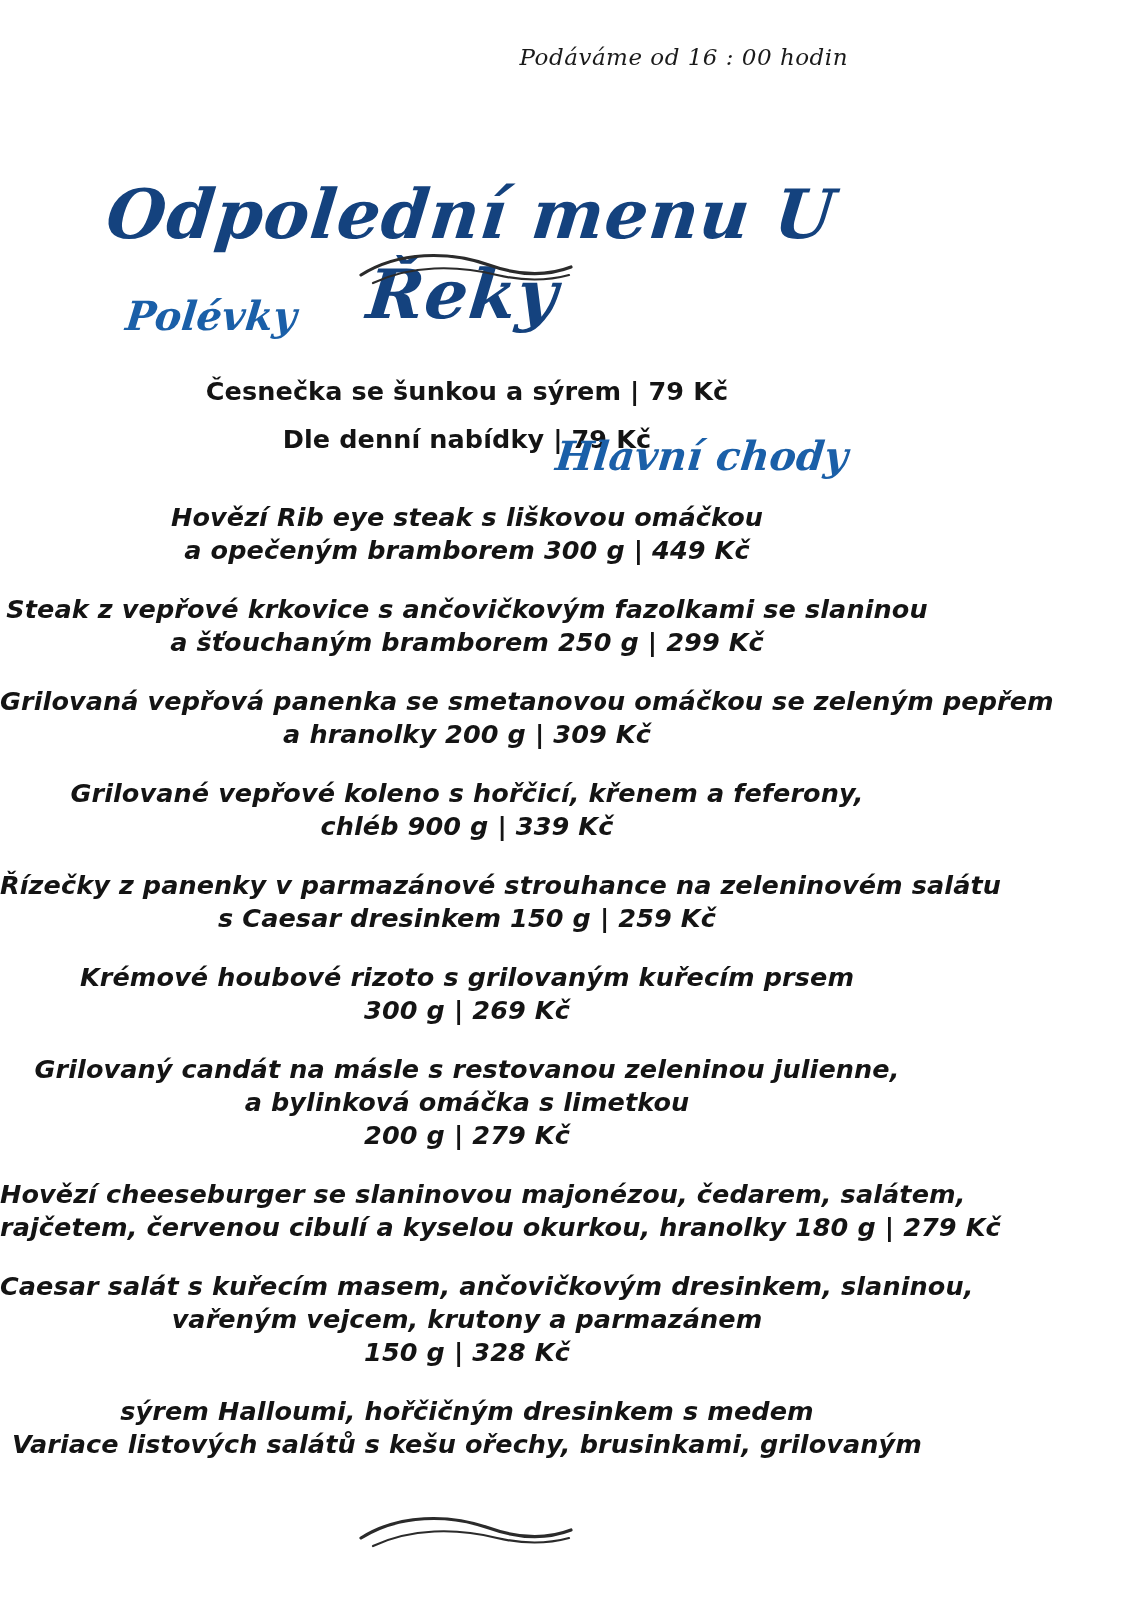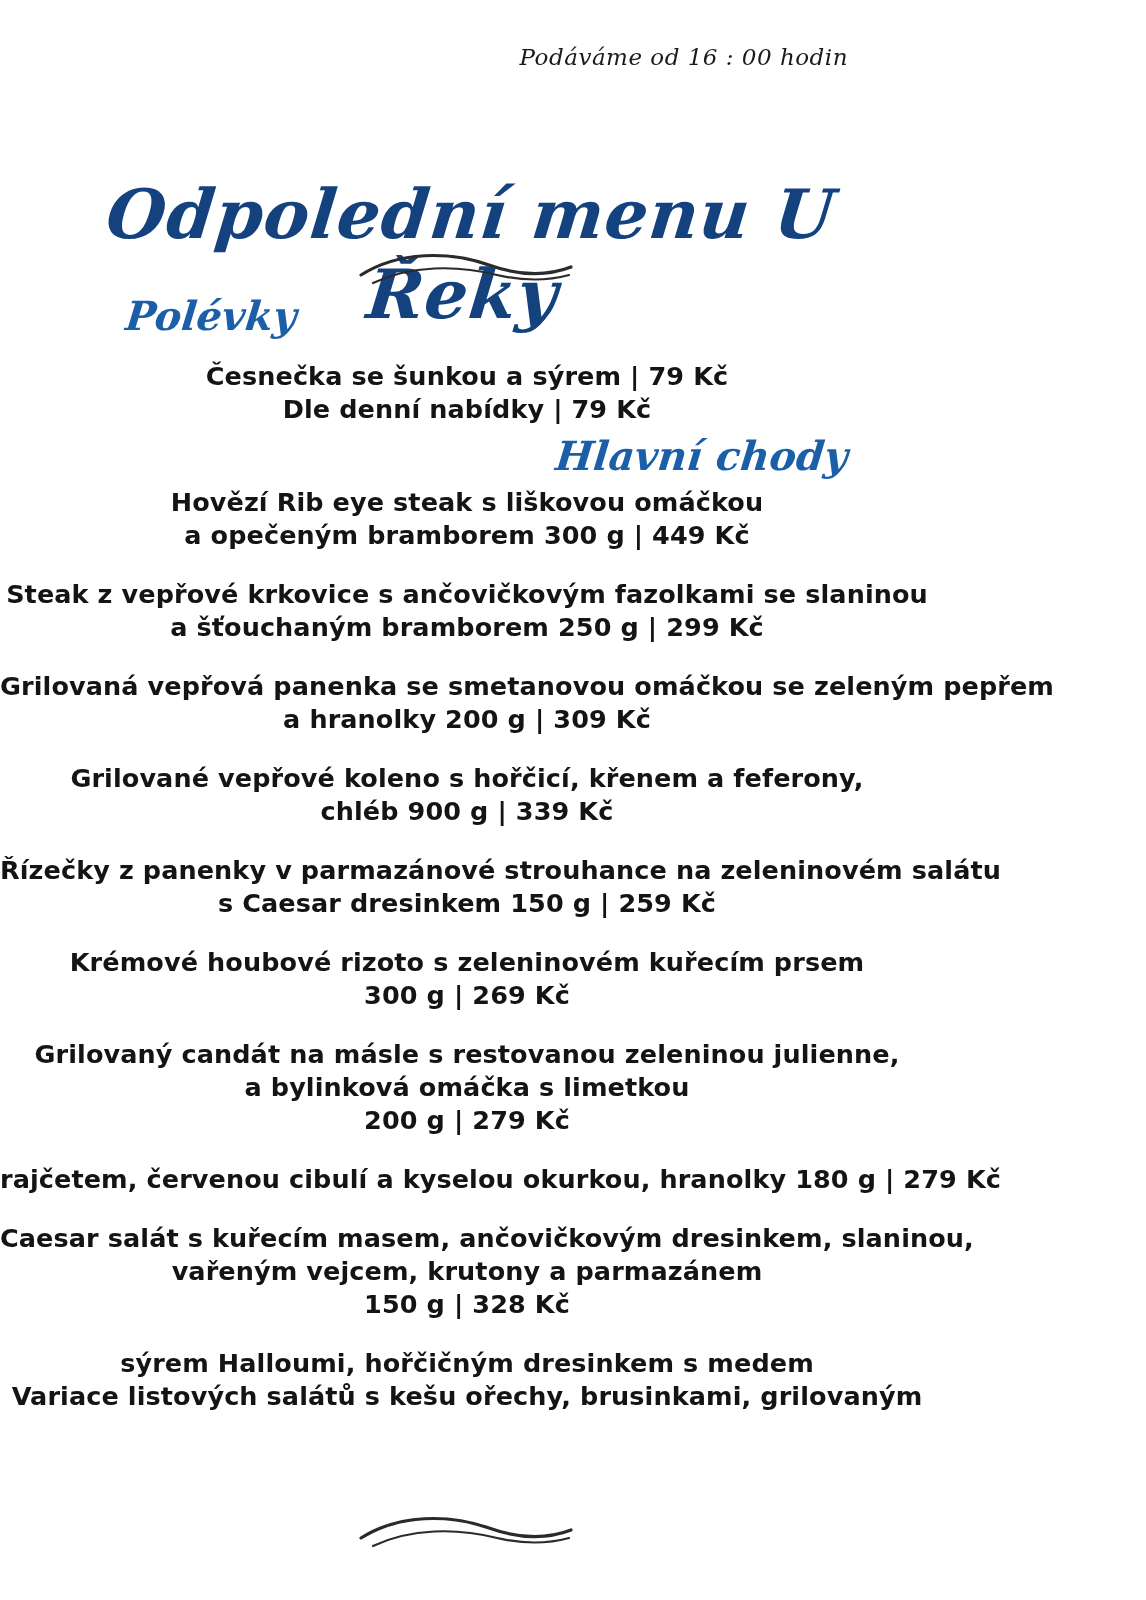--- a/index.html
+++ b/index.html
@@ -84,24 +84,24 @@
   }
 
   
   .items {
     position: absolute;
     left: 0;
     width: 100%;
     text-align: center;
   }
   .items.soups { top: 360px; }
-  .items.mains { top: 486px; }
+  .items.mains { top: 486px; font-style: italic; }
 
   .item {
-    margin: 0 0 26px 0;
+    margin: 15px 0 26px 0;
   }
   .items.soups .item {
     margin-bottom: 0;
   }
   .item-line {
     font-family: "DejaVu Sans", sans-serif;
     font-weight: 700;
     font-size: 25.5px;
     line-height: 33px;
     color: #141414;
@@ -159,31 +159,32 @@
       <div class="item-line">Grilované vepřové koleno s hořčicí, křenem a feferony,</div>
       <div class="item-line">chléb 900 g | 339 Kč</div>
     </div>
 
     <div class="item">
       <div class="item-line">Řízečky z panenky v parmazánové strouhance na zeleninovém salátu</div>
       <div class="item-line">s Caesar dresinkem 150 g | 259 Kč</div>
     </div>
 
     <div class="item">
-      <div class="item-line">Krémové houbové rizoto s zeleninovém kuřecím prsem</div>
+      <div class="item-line">Krémové houbové rizoto s grilovaným kuřecím prsem</div>
       <div class="item-line">300 g | 269 Kč</div>
     </div>
 
     <div class="item">
       <div class="item-line">Grilovaný candát na másle s restovanou zeleninou julienne,</div>
       <div class="item-line">a bylinková omáčka s limetkou</div>
       <div class="item-line">200 g | 279 Kč</div>
     </div>
 
     <div class="item">
+      <div class="item-line">Hovězí cheeseburger se slaninovou majonézou, čedarem, salátem,</div>
       <div class="item-line">rajčetem, červenou cibulí a kyselou okurkou, hranolky 180 g | 279 Kč</div>
     </div>
 
     <div class="item">
       <div class="item-line">Caesar salát s kuřecím masem, ančovičkovým dresinkem, slaninou,</div>
       <div class="item-line">vařeným vejcem, krutony a parmazánem</div>
       <div class="item-line">150 g | 328 Kč</div>
     </div>
 
     <div class="item">

